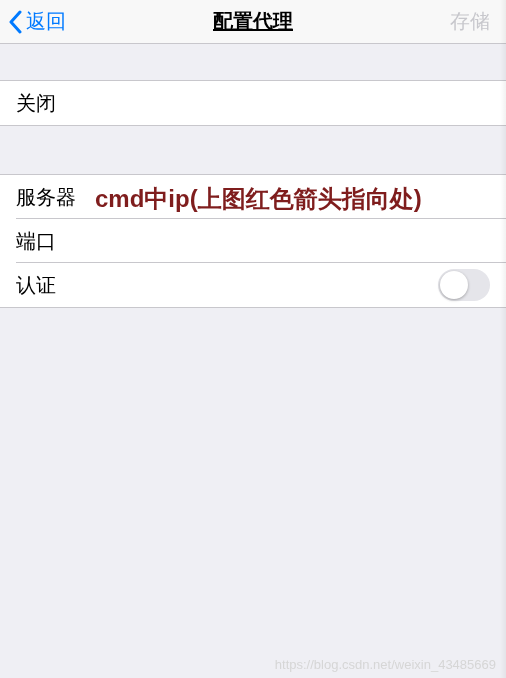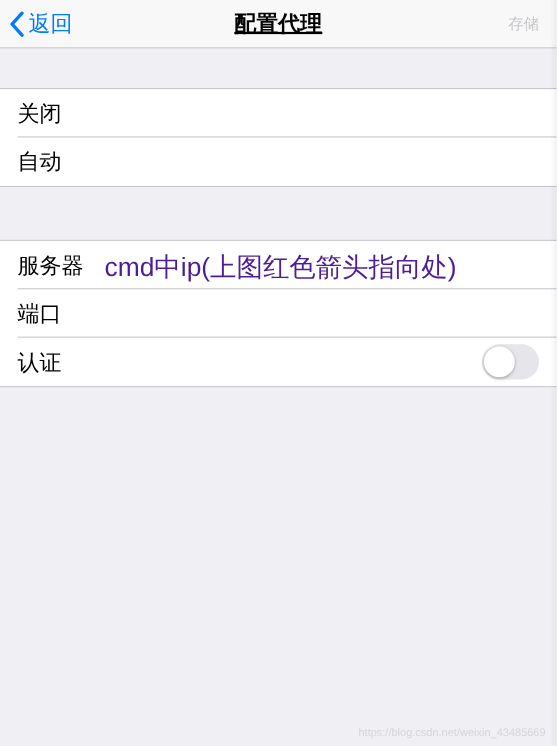--- a/index.html
+++ b/index.html
@@ -41,21 +41,21 @@
       position: absolute;
       left: 50%;
       transform: translateX(-50%);
       font-size: 20px;
       font-weight: 600;
       color: #000;
       text-decoration: underline;
     }
     .save-button {
       color: #c7c7cc;
-      font-size: 14px;
+      font-size: 20px;
       padding-right: 8px;
     }
     .spacer {
       height: 36px;
     }
     .group {
       background: #fff;
       border-top: 1px solid #c8c7cc;
       border-bottom: 1px solid #c8c7cc;
     }
@@ -81,23 +81,23 @@
       color: #000;
     }
     .checkmark {
       width: 22px;
       height: 22px;
       stroke: #007aff;
       stroke-width: 3;
       fill: none;
     }
     .annotation {
-      color: #4c1d95;
+      color: #7f1d1d;
       font-size: 24px;
-      font-weight: 400;
+      font-weight: 700;
     }
     .annotation-server {
       position: absolute;
       left: 95px;
       top: 8px;
     }
     .annotation-port {
       position: absolute;
       right: 70px;
       top: 50%;
@@ -120,21 +120,21 @@
       position: absolute;
       top: 2px;
       left: 2px;
       box-shadow: 0 1px 3px rgba(0,0,0,0.3);
     }
     .watermark {
       position: absolute;
       bottom: 6px;
       right: 10px;
       color: #d6d6d6;
-      font-size: 10px;
+      font-size: 13px;
       font-family: Arial, sans-serif;
     }
     .right-edge {
       position: absolute;
       right: 0;
       top: 0;
       bottom: 0;
       width: 6px;
       background: linear-gradient(to left, rgba(0,0,0,0.05), transparent);
     }
@@ -152,23 +152,20 @@
   <div class="nav-title">配置代理</div>
   <div class="save-button">存储</div>
 </div>
 
 <div class="spacer"></div>
 
 <div class="group">
   <div class="row">
     <span class="row-label">关闭</span>
   </div>
-  <div class="row">
-    <span class="row-label">自动</span>
-  </div>
 </div>
 
 <div class="spacer" style="height:48px"></div>
 
 <div class="group">
   <div class="row" style="position:relative">
     <span class="row-label">服务器</span>
     <span class="annotation annotation-server">cmd中ip(上图红色箭头指向处)</span>
   </div>
   <div class="row" style="position:relative">

